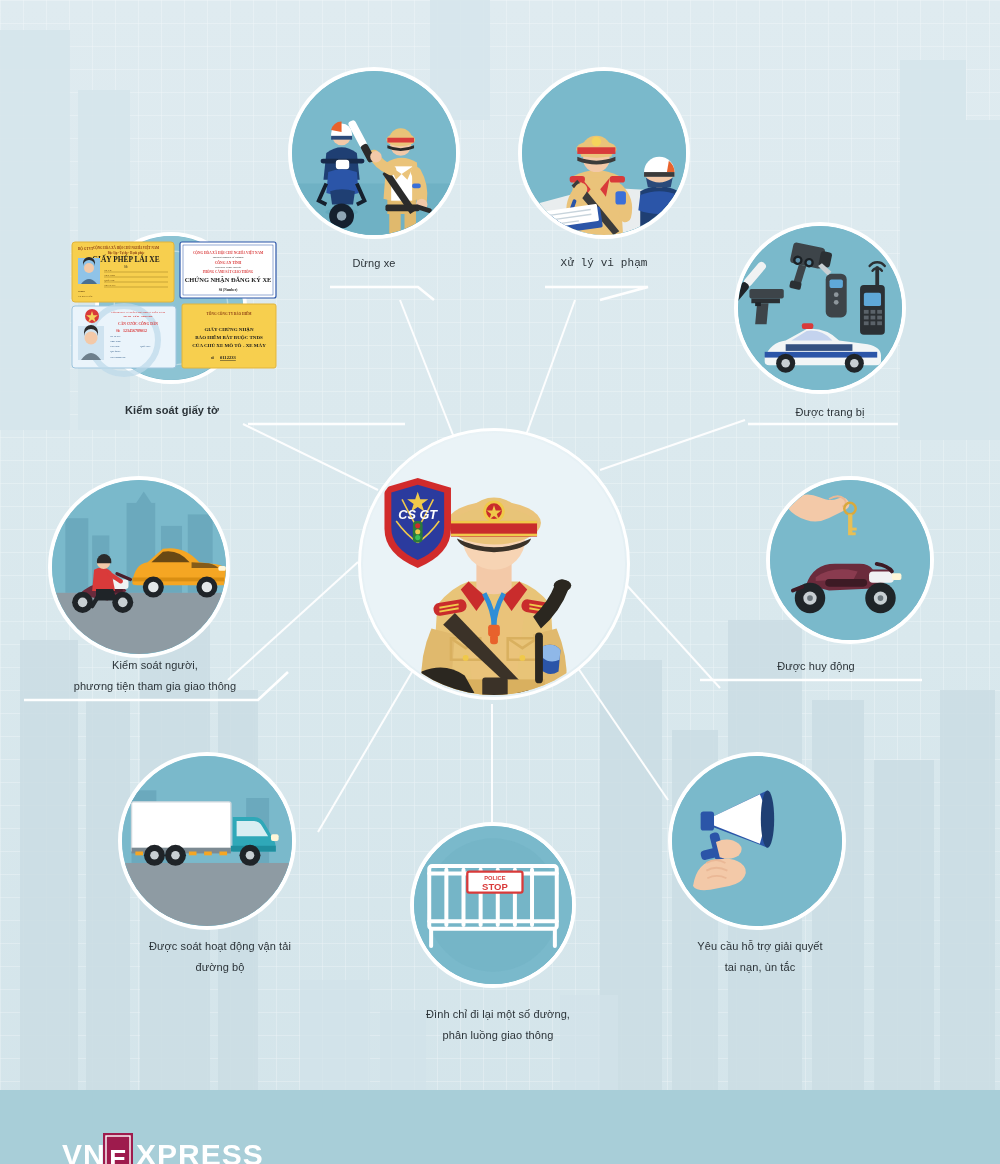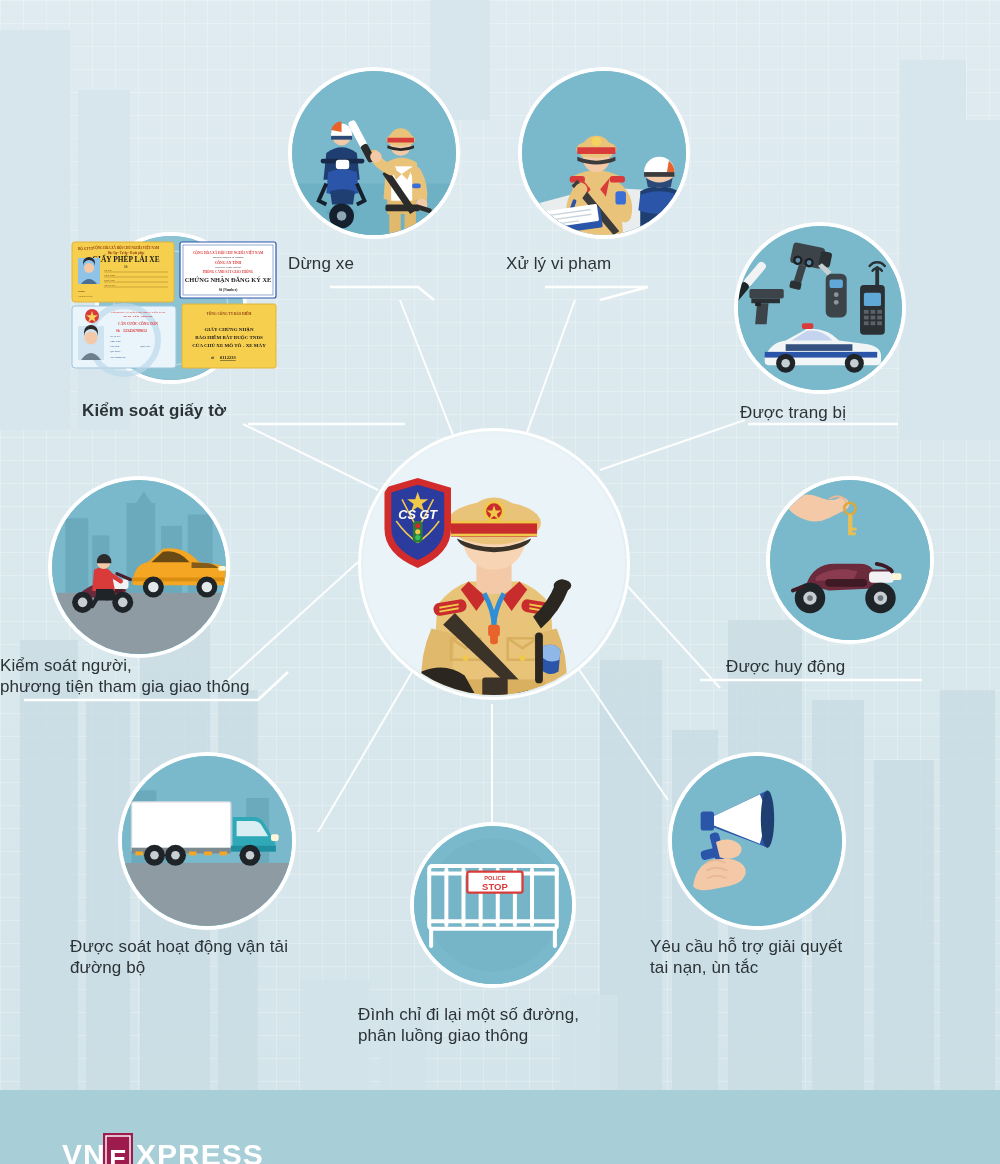--- a/index.html
+++ b/index.html
@@ -35,23 +35,23 @@
   .bubble {
     position:absolute; border-radius:50%;
     background:radial-gradient(circle at 35% 30%, #8ec6d6 0%, #76b6c9 60%, #6aadc2 100%);
     border:4px solid #ffffff;
     overflow:hidden;
   }
   .bubble svg { display:block; width:100%; height:100%; }
   .caption {
     position:absolute;
     color:#2b3338;
-    font-size:17px;
+    font-size:11px;
     line-height:21px;
-    text-align:left;
+    text-align:center;
     white-space:pre-line;
     letter-spacing:.1px;
   }
   
   #center-bubble {
     position:absolute; left:358px; top:428px; width:272px; height:272px;
     border-radius:50%;
     background:radial-gradient(circle at 45% 40%, #f2f8fa 0%, #e7f1f5 55%, #dceaf0 100%);
     border:3px solid #ffffff;
     overflow:hidden;
@@ -254,21 +254,21 @@
             <circle cx="144" cy="108" r="14" fill="#f3c9a8"></circle>
             <path d="M128 106 a16 16 0 0 1 32 0 l0 5 h-32z" fill="#ffffff"></path>
             <path d="M154 94 a16 16 0 0 1 6 12 l-8 0z" fill="#e8622c"></path>
             <rect x="128" y="106" width="32" height="5" fill="#3b3b3b"></rect>
             <path d="M130 112 q14 10 28 0 l-2 10 h-24z" fill="#2b4a7a"></path>
             <path d="M124 130 q20 -8 40 0 l2 16 q-22 8 -44 0z" fill="#2b55a8"></path>
           </g>
         </g>
       </svg>
     </div>
-    <div class="caption" style="left:506px;top:253px;width:196px;">Xử lý vi phạm</div>
+    <div class="caption" style="left:506px;top:253px;width:196px;font-family:Liberation Mono, monospace;">Xử lý vi phạm</div>
   </div>
 
   <div class="node">
     <div class="bubble" style="left:734px;top:222px;width:172px;height:172px;">
       <svg viewBox="0 0 172 172">
         <defs>
             <clipPath id="cl3">
               <circle cx="86" cy="86" r="86"></circle>
             </clipPath>
           </defs>
@@ -482,21 +482,21 @@
             <path d="M26 16 q10 -6 18 2 l4 20 l-24 0z" fill="#d93a3a"></path>
             <path d="M28 36 l18 0 l4 12 l-22 0z" fill="#1f2428"></path>
             <circle cx="36" cy="8" r="7" fill="#f3c9a8"></circle>
             <path d="M29 7 a7.5 7.5 0 0 1 15 0 l0 2 h-15z" fill="#2b2b2b"></path>
             <path d="M42 20 l12 8" stroke="#d93a3a" stroke-width="4.5" stroke-linecap="round"></path>
             <path d="M30 44 l-6 10" stroke="#1f2428" stroke-width="4.5" stroke-linecap="round"></path>
           </g>
         </g>
       </svg>
     </div>
-    <div class="caption" style="left:0;top:655px;width:270px;">Kiểm soát người,
+    <div class="caption" style="left:20px;top:655px;width:270px;">Kiểm soát người,
 phương tiện tham gia giao thông</div>
   </div>
 
   <div class="node">
     <div class="bubble" style="left:766px;top:476px;width:168px;height:168px;">
       <svg viewBox="0 0 168 168">
         <defs>
             <clipPath id="cl6">
               <circle cx="84" cy="84" r="84"></circle>
             </clipPath>

